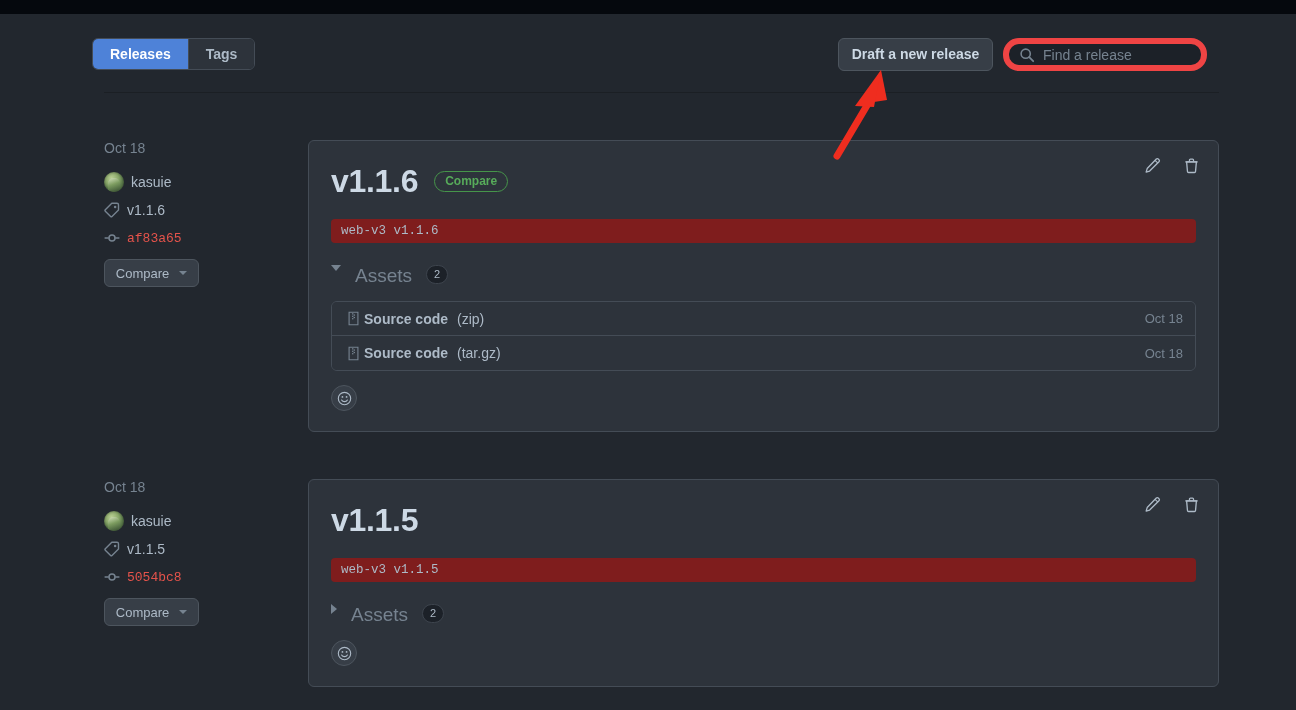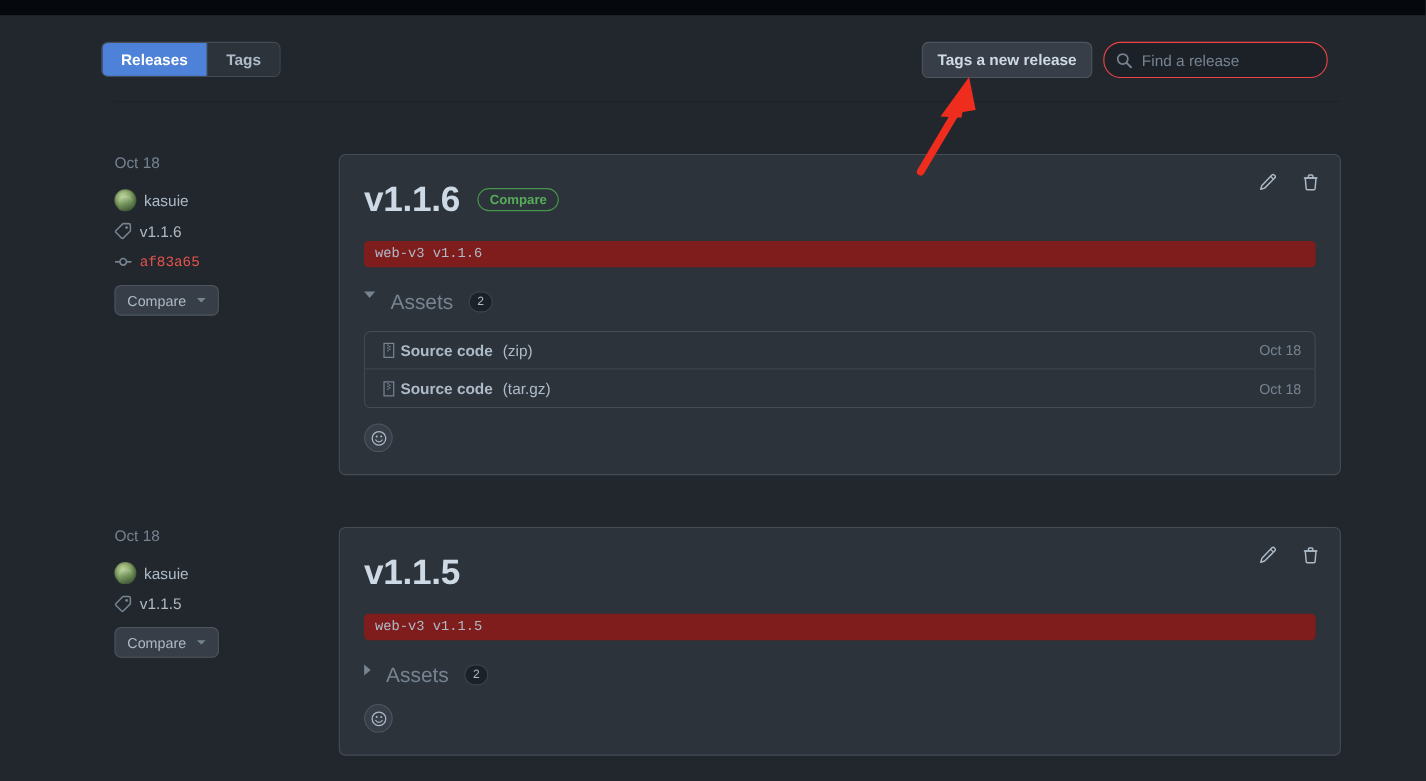--- a/index.html
+++ b/index.html
@@ -79,21 +79,21 @@
     line-height: 31px;
     padding: 0;
   }
   .search-box {
     position: absolute;
     top: 0;
     left: 911px;
     width: 204px;
     height: 33px;
     background: #1c2128;
-    border: 1px solid #ef4444;
+    border: 6px solid #ef4444;
     border-radius: 16px;
     display: flex;
     align-items: center;
     padding-left: 10px;
     cursor: text;
   }
   .search-box svg { flex: 0 0 auto; }
   .search-input {
     flex: 1 1 auto;
     background: transparent;
@@ -356,21 +356,21 @@
 <div class="page">
 
   <div class="header-row">
 
     <div class="tab-group">
       <div class="tab active">Releases</div>
       <div class="tab-divider"></div>
       <div class="tab">Tags</div>
     </div>
 
-    <button class="draft-btn">Tags a new release</button>
+    <button class="draft-btn">Draft a new release</button>
 
     <div class="search-box">
       <svg width="16" height="16" viewBox="0 0 16 16">
         <circle cx="6.7" cy="6.7" r="4.6" fill="none" stroke="#768390" stroke-width="1.6"></circle>
         <line x1="10.2" y1="10.2" x2="14.2" y2="14.2" stroke="#768390" stroke-width="1.8" stroke-linecap="round"></line>
       </svg>
       <input class="search-input" type="text" value="" placeholder="Find a release" style="">
     </div>
   </div>
 
@@ -503,20 +503,28 @@
       </div>
 
       <div class="meta-line">
         <svg width="16" height="16" viewBox="0 0 16 16">
           <path d="M1.3 7.8 7.8 1.3h5.2a1.5 1.5 0 0 1 1.5 1.5v5.2L8 14.5a1 1 0 0 1-1.4 0L1.3 9.2a1 1 0 0 1 0-1.4z" fill="none" stroke="#768390" stroke-width="1.4" stroke-linejoin="round"></path>
           <circle cx="11.1" cy="4.9" r="1.25" fill="#768390"></circle>
         </svg>
         <div class="meta-tag">v1.1.5</div>
       </div>
 
+      <div class="meta-line">
+        <svg width="16" height="16" viewBox="0 0 16 16">
+          <circle cx="8" cy="8" r="3" fill="none" stroke="#768390" stroke-width="1.5"></circle>
+          <line x1="0.6" y1="8" x2="4.8" y2="8" stroke="#768390" stroke-width="1.5"></line>
+          <line x1="11.2" y1="8" x2="15.4" y2="8" stroke="#768390" stroke-width="1.5"></line>
+        </svg>
+        <div class="meta-commit">5054bc8</div>
+      </div>
 
       <button class="compare-btn">
         <span>Compare</span>
         <span class="caret-down"></span>
       </button>
     </div>
 
     <div class="release-card">
 
       <div class="card-actions">

